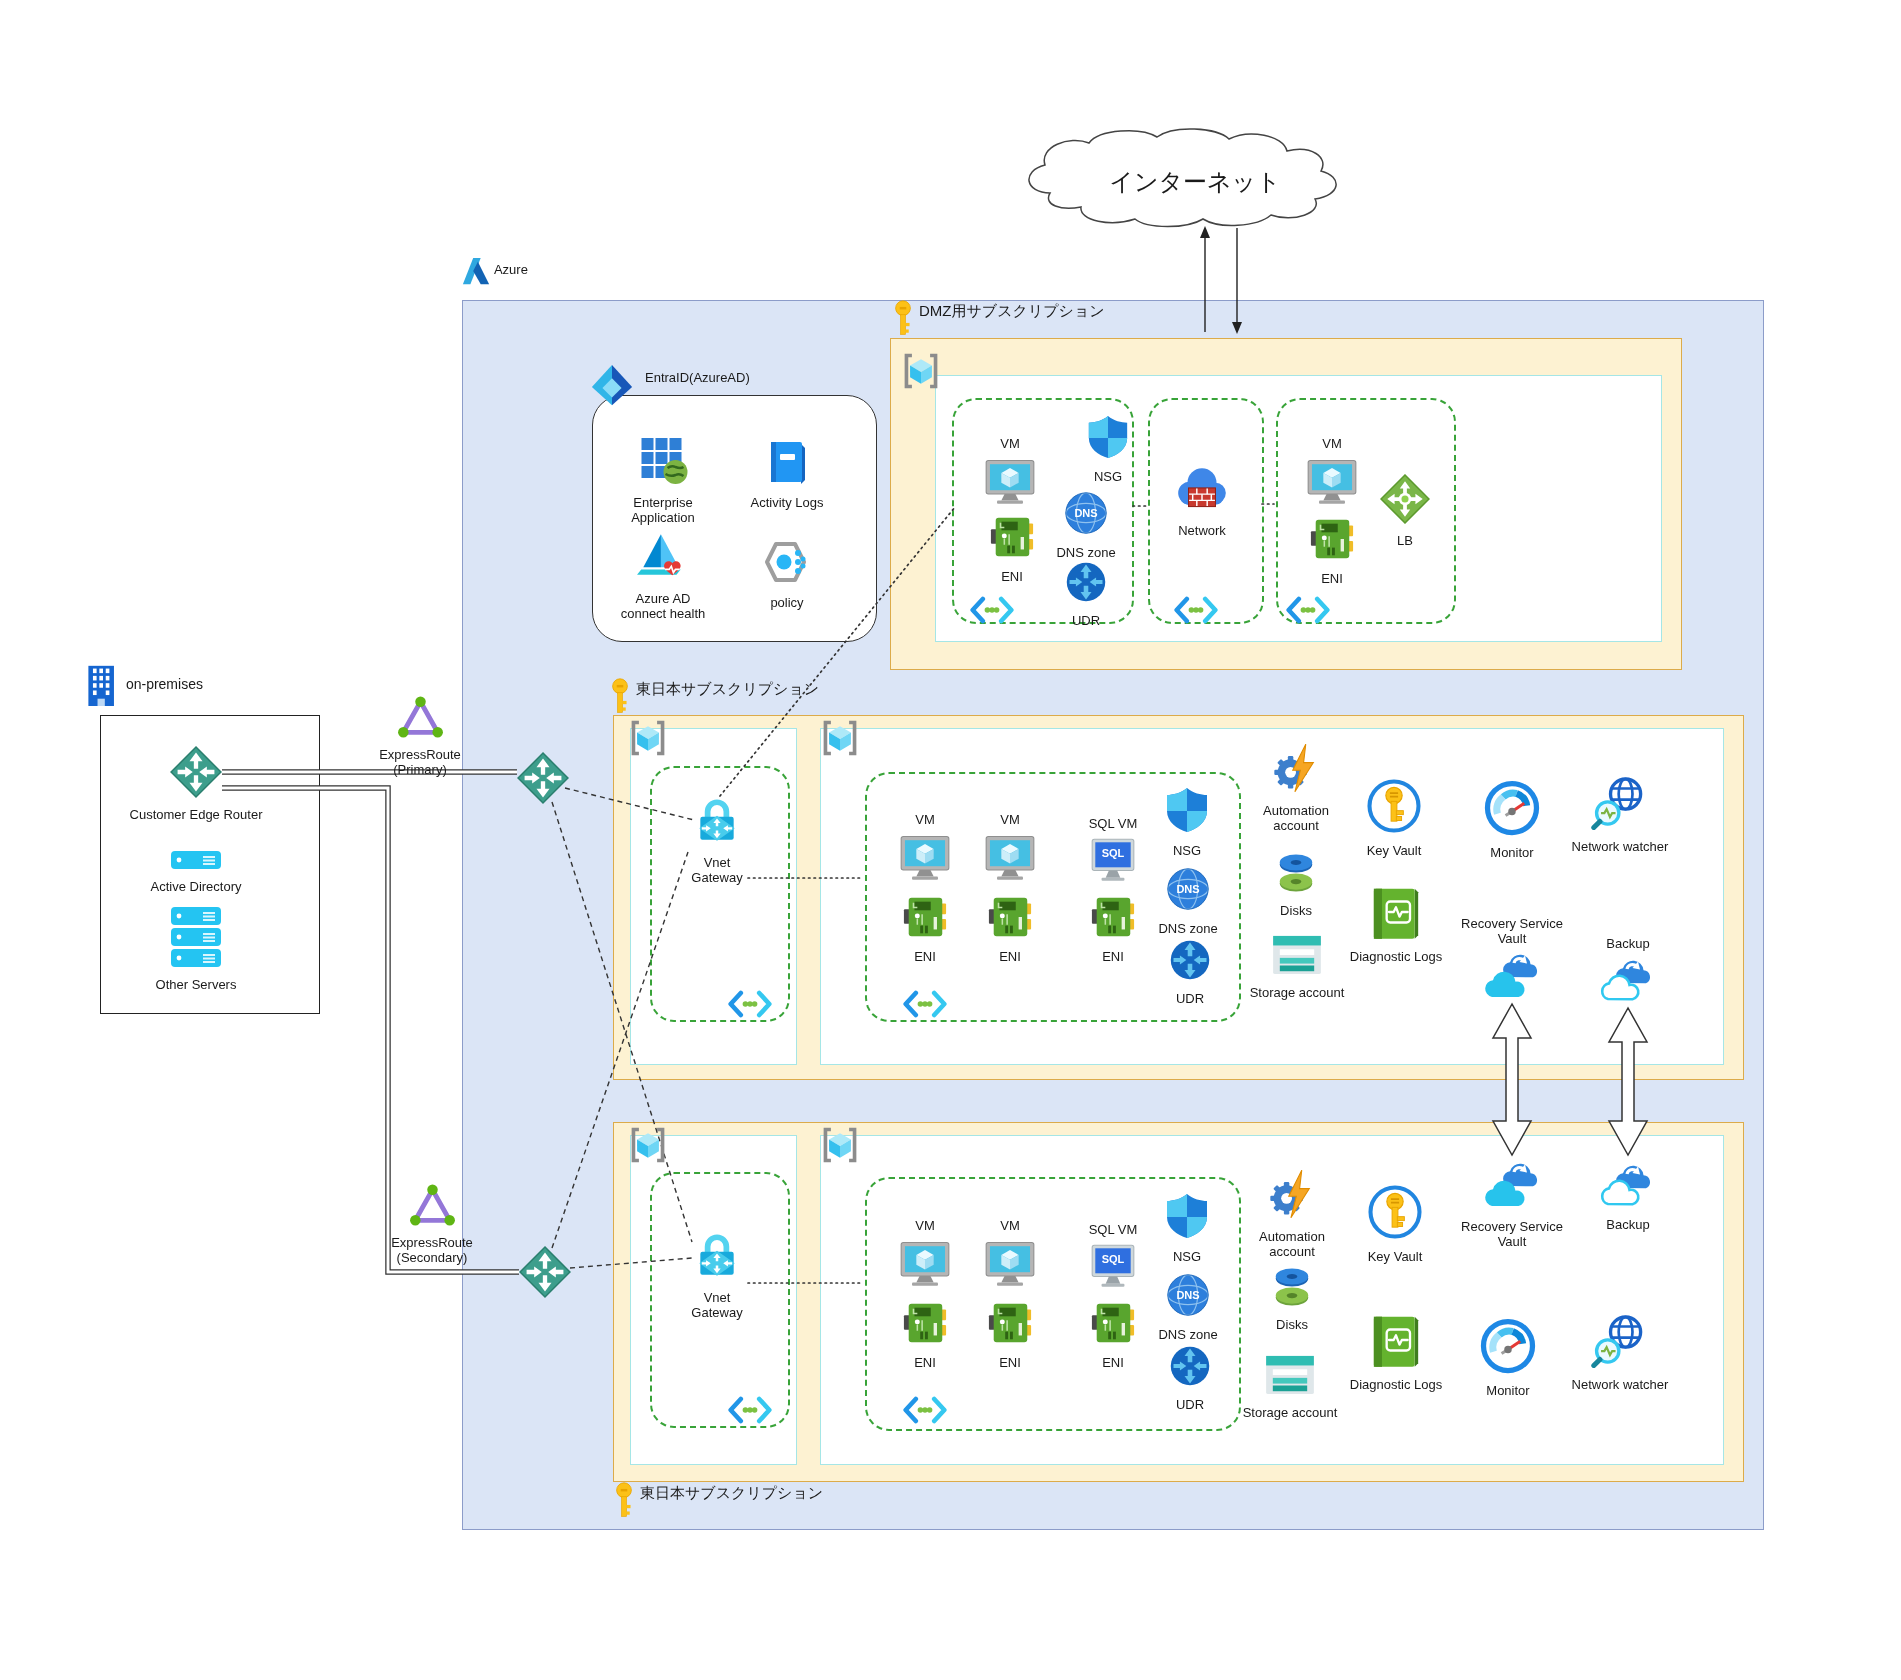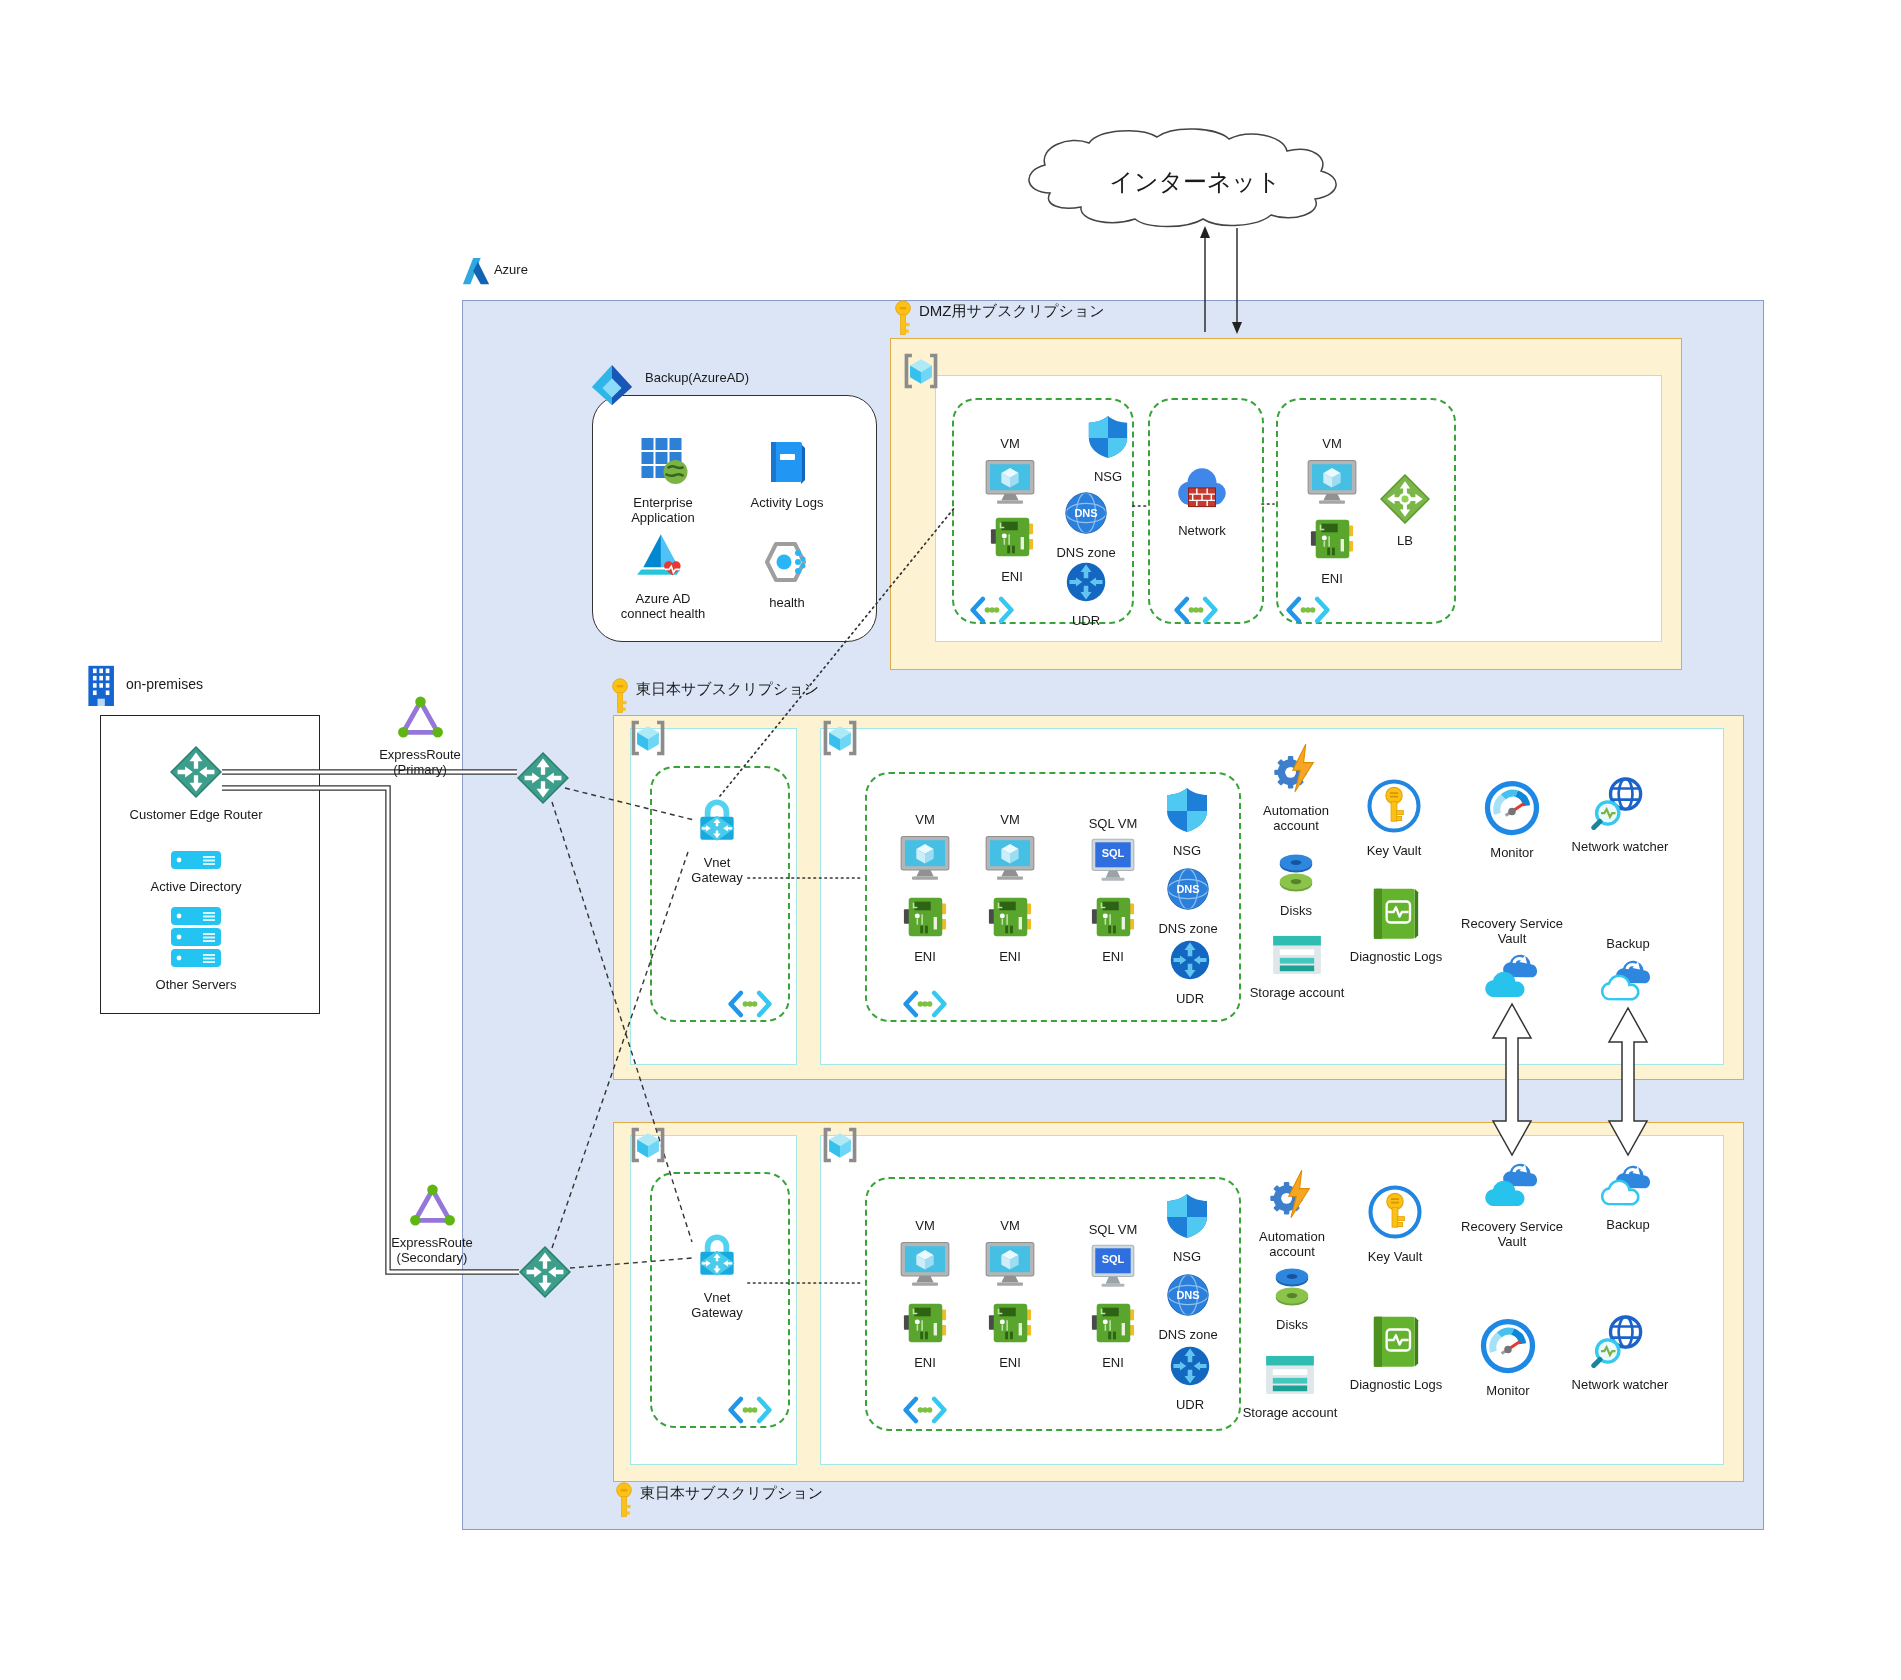--- a/index.html
+++ b/index.html
@@ -405,21 +405,21 @@
 <div class="sub-label" style="left:614px;top:1482px">
   <svg class="ic" width="20" height="36">
         <use href="#s-key"></use>
       </svg>
   <span>東日本サブスクリプション</span>
 </div>
 
 <svg class="abs" style="left:589px;top:362px;z-index:6" width="46" height="46">
       <use href="#s-entra"></use>
     </svg>
-<div class="tag" style="left:645px;top:370px">Backup(AzureAD)</div>
+<div class="tag" style="left:645px;top:370px">EntraID(AzureAD)</div>
 
 <div class="tag" style="left:84px;top:664px;font-size:14px">
   <svg class="ic" style="display:inline-block;vertical-align:middle" width="38" height="42">
         <use href="#s-bldg"></use>
       </svg>
   <span>on-premises</span>
 </div>
 
 <svg class="abs" style="left:901px;top:351px;z-index:6" width="40" height="40">
       <use href="#s-vnet"></use>
@@ -527,21 +527,21 @@
       <svg class="ic" width="56" height="50">
         <use href="#s-adh"></use>
       </svg>
       <div class="lbl">Azure AD
 connect health</div>
     </div>
 <div class="node" style="left:787px;top:538px">
       <svg class="ic" width="50" height="48">
         <use href="#s-pol"></use>
       </svg>
-      <div class="lbl">health</div>
+      <div class="lbl">policy</div>
     </div>
 
 <div class="node" style="left:196px;top:746px;width:150px">
       <svg class="ic" width="52" height="52">
         <use href="#s-router"></use>
       </svg>
       <div class="lbl">Customer Edge Router</div>
     </div>
 <div class="node" style="left:196px;top:850px;width:120px">
       <svg class="ic" width="52" height="20">

